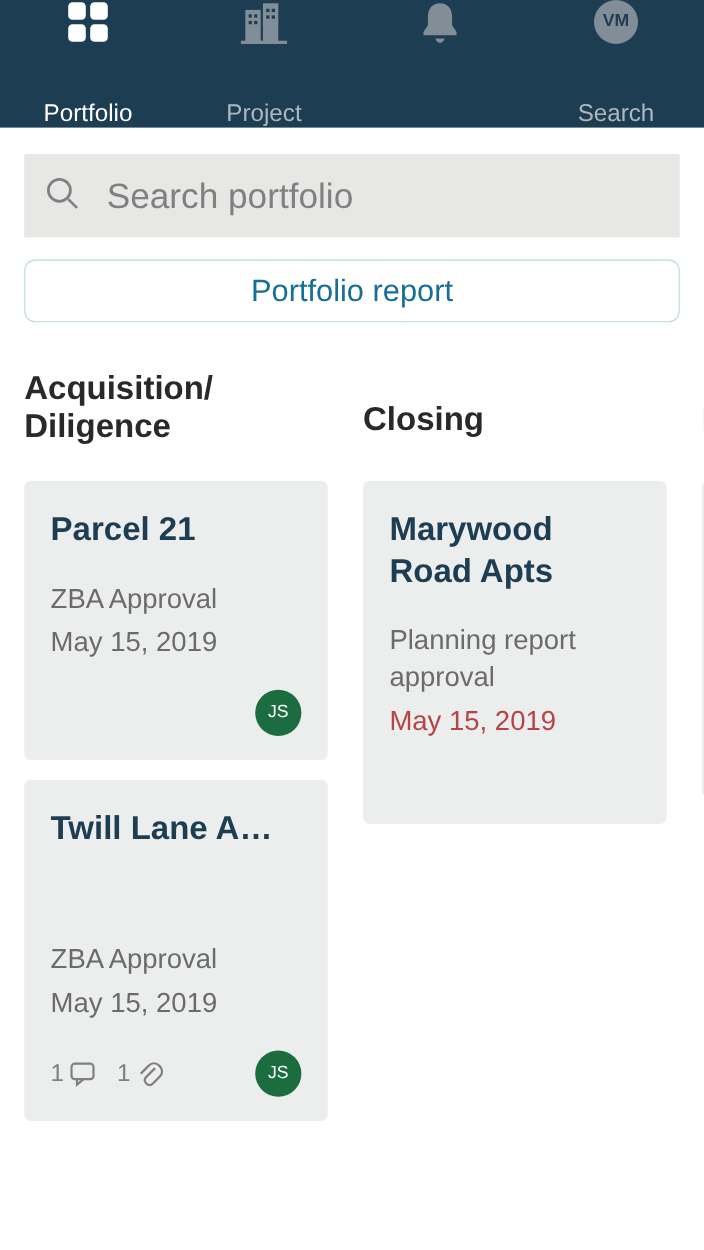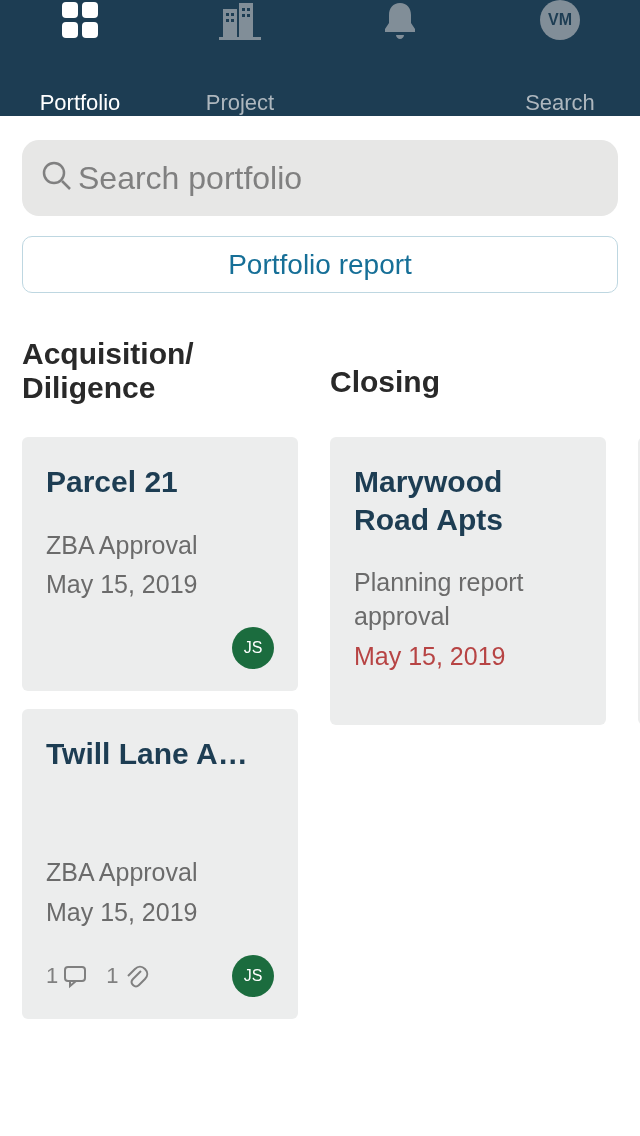--- a/index.html
+++ b/index.html
@@ -63,26 +63,26 @@
       font-size: 16px;
       font-weight: 600;
     }
     
     
     .search-wrapper {
       padding: 24px 22px 12px 22px;
     }
     .search-box {
       background: #e7e7e6;
-      border-radius: 17px;
+      border-radius: 2px;
       height: 76px;
       display: flex;
       align-items: center;
       padding: 0 18px;
-      gap: 4px;
+      gap: 23px;
     }
     .search-box input {
       border: none;
       background: transparent;
       font-size: 32px;
       color: #808080;
       outline: none;
       flex: 1;
     }
     .search-box input::placeholder {
@@ -303,21 +303,21 @@
           </div>
         </div>
         <div class="assignee-badge">JS</div>
       </div>
     </div>
   </div>
 
   <div class="column">
     <div class="column-header single-line">Closing</div>
 
-    <div class="card" style="padding-bottom:40px;">
+    <div class="card" style="padding-bottom:64px;">
       <div class="card-title wrap">Marywood Road Apts</div>
       <div class="card-task">Planning report approval</div>
       <div class="card-date overdue">May 15, 2019</div>
     </div>
   </div>
 
   <div class="column" style="width:40px;">
     <div class="column-header single-line" style="overflow:hidden;">De</div>
     <div class="card" style="overflow:hidden; padding-right:0; padding-bottom:40px;">
       <div class="card-title wrap" style="overflow:hidden;">M<br>P</div>

